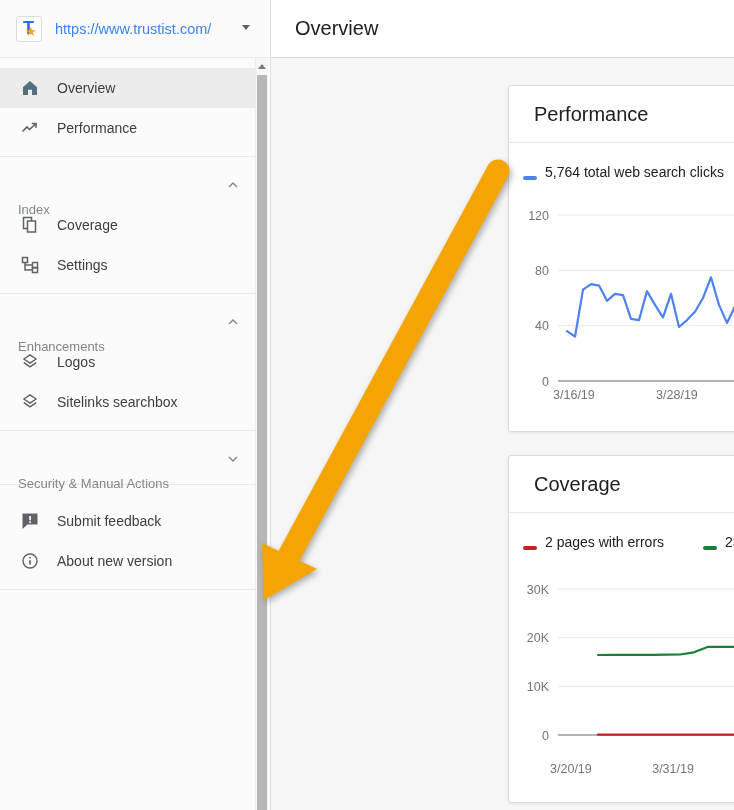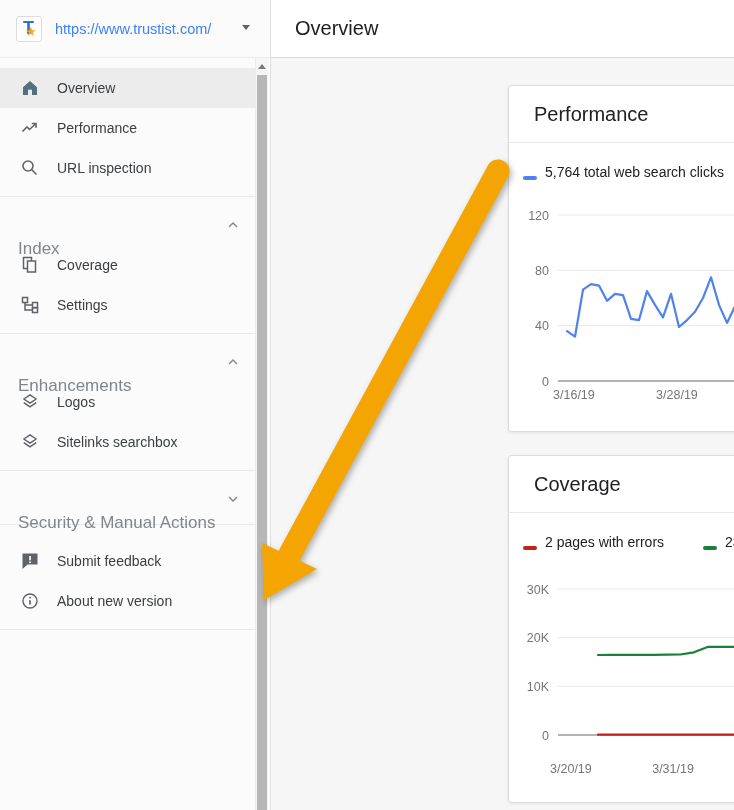--- a/index.html
+++ b/index.html
@@ -22,21 +22,21 @@
                 border-left:4.5px solid transparent; border-right:4.5px solid transparent;
                 border-top:5.5px solid #5f6368; }
   .nav { position:relative; width:256px; }
   .nav-item { height:40px; width:256px; display:flex; align-items:center; padding-left:21px; cursor:pointer; }
   .nav-item.active { background:#ececec; }
   .nav-icon { width:18px; height:18px; margin-right:18px; flex:0 0 auto; display:flex;
               align-items:center; justify-content:center; }
   .nav-label { font-size:14px; color:#3c4043; white-space:nowrap; }
   .section-header { height:40px; width:256px; display:flex; align-items:center; padding-left:18px;
                     position:relative; cursor:pointer; }
-  .section-label { font-size:17px; color:#80868b;margin-top:48px; }
+  .section-label { font-size:13px; color:#80868b;margin-top:48px; }
   .section-chevron { position:absolute; right:18px; top:17px; }
   .divider { width:256px; border-top:1px solid #e8e8e8; }
   .gear-glyph { font-family:"DejaVu Sans", sans-serif; font-size:18px; line-height:18px; color:#5f6368; }
   .annotation-box { position:absolute; left:5px; right:12px; top:-3px; bottom:-3px;
                     border:4px solid #f1a207; border-radius:6px; pointer-events:none; }
 
   
   .scrollbar { position:absolute; left:255px; top:58px; bottom:0; width:13px;
                background:#f6f6f6; border-left:1px solid #ececec; }
   .scroll-up { height:16px; display:flex; align-items:center; justify-content:center; cursor:pointer; }
@@ -98,29 +98,20 @@
           <span class="nav-label">Overview</span>
         </div>
         <div class="nav-item">
           <span class="nav-icon">
             <svg class="icon" width="18" height="18" viewBox="0 0 18 18" fill="none" stroke="#5f6368" stroke-width="1.6">
               <polyline points="1.5,12.5 6,8 8.5,10.5 15,4.5"></polyline>
                 <polyline points="10.8,4.5 15,4.5 15,8.7"></polyline>
               </svg>
           </span>
           <span class="nav-label">Performance</span>
-        </div>
-        <div class="nav-item">
-          <span class="nav-icon">
-            <svg class="icon" width="18" height="18" viewBox="0 0 18 18" fill="none" stroke="#5f6368" stroke-width="1.6">
-              <circle cx="7" cy="7" r="5"></circle>
-                <line x1="10.8" y1="10.8" x2="15.5" y2="15.5"></line>
-              </svg>
-          </span>
-          <span class="nav-label">URL inspection</span>
         </div>
       </div>
 
       <div class="divider" style="margin-top:8px"></div>
 
       <div class="section-header" style="margin-top:8px">
         <span class="section-label">Index</span>
         <span class="section-chevron">
           <svg class="icon" width="10" height="6" viewBox="0 0 10 6" fill="none" stroke="#80868b" stroke-width="1.4">
               <polyline points="1,5 5,1 9,5"></polyline>

